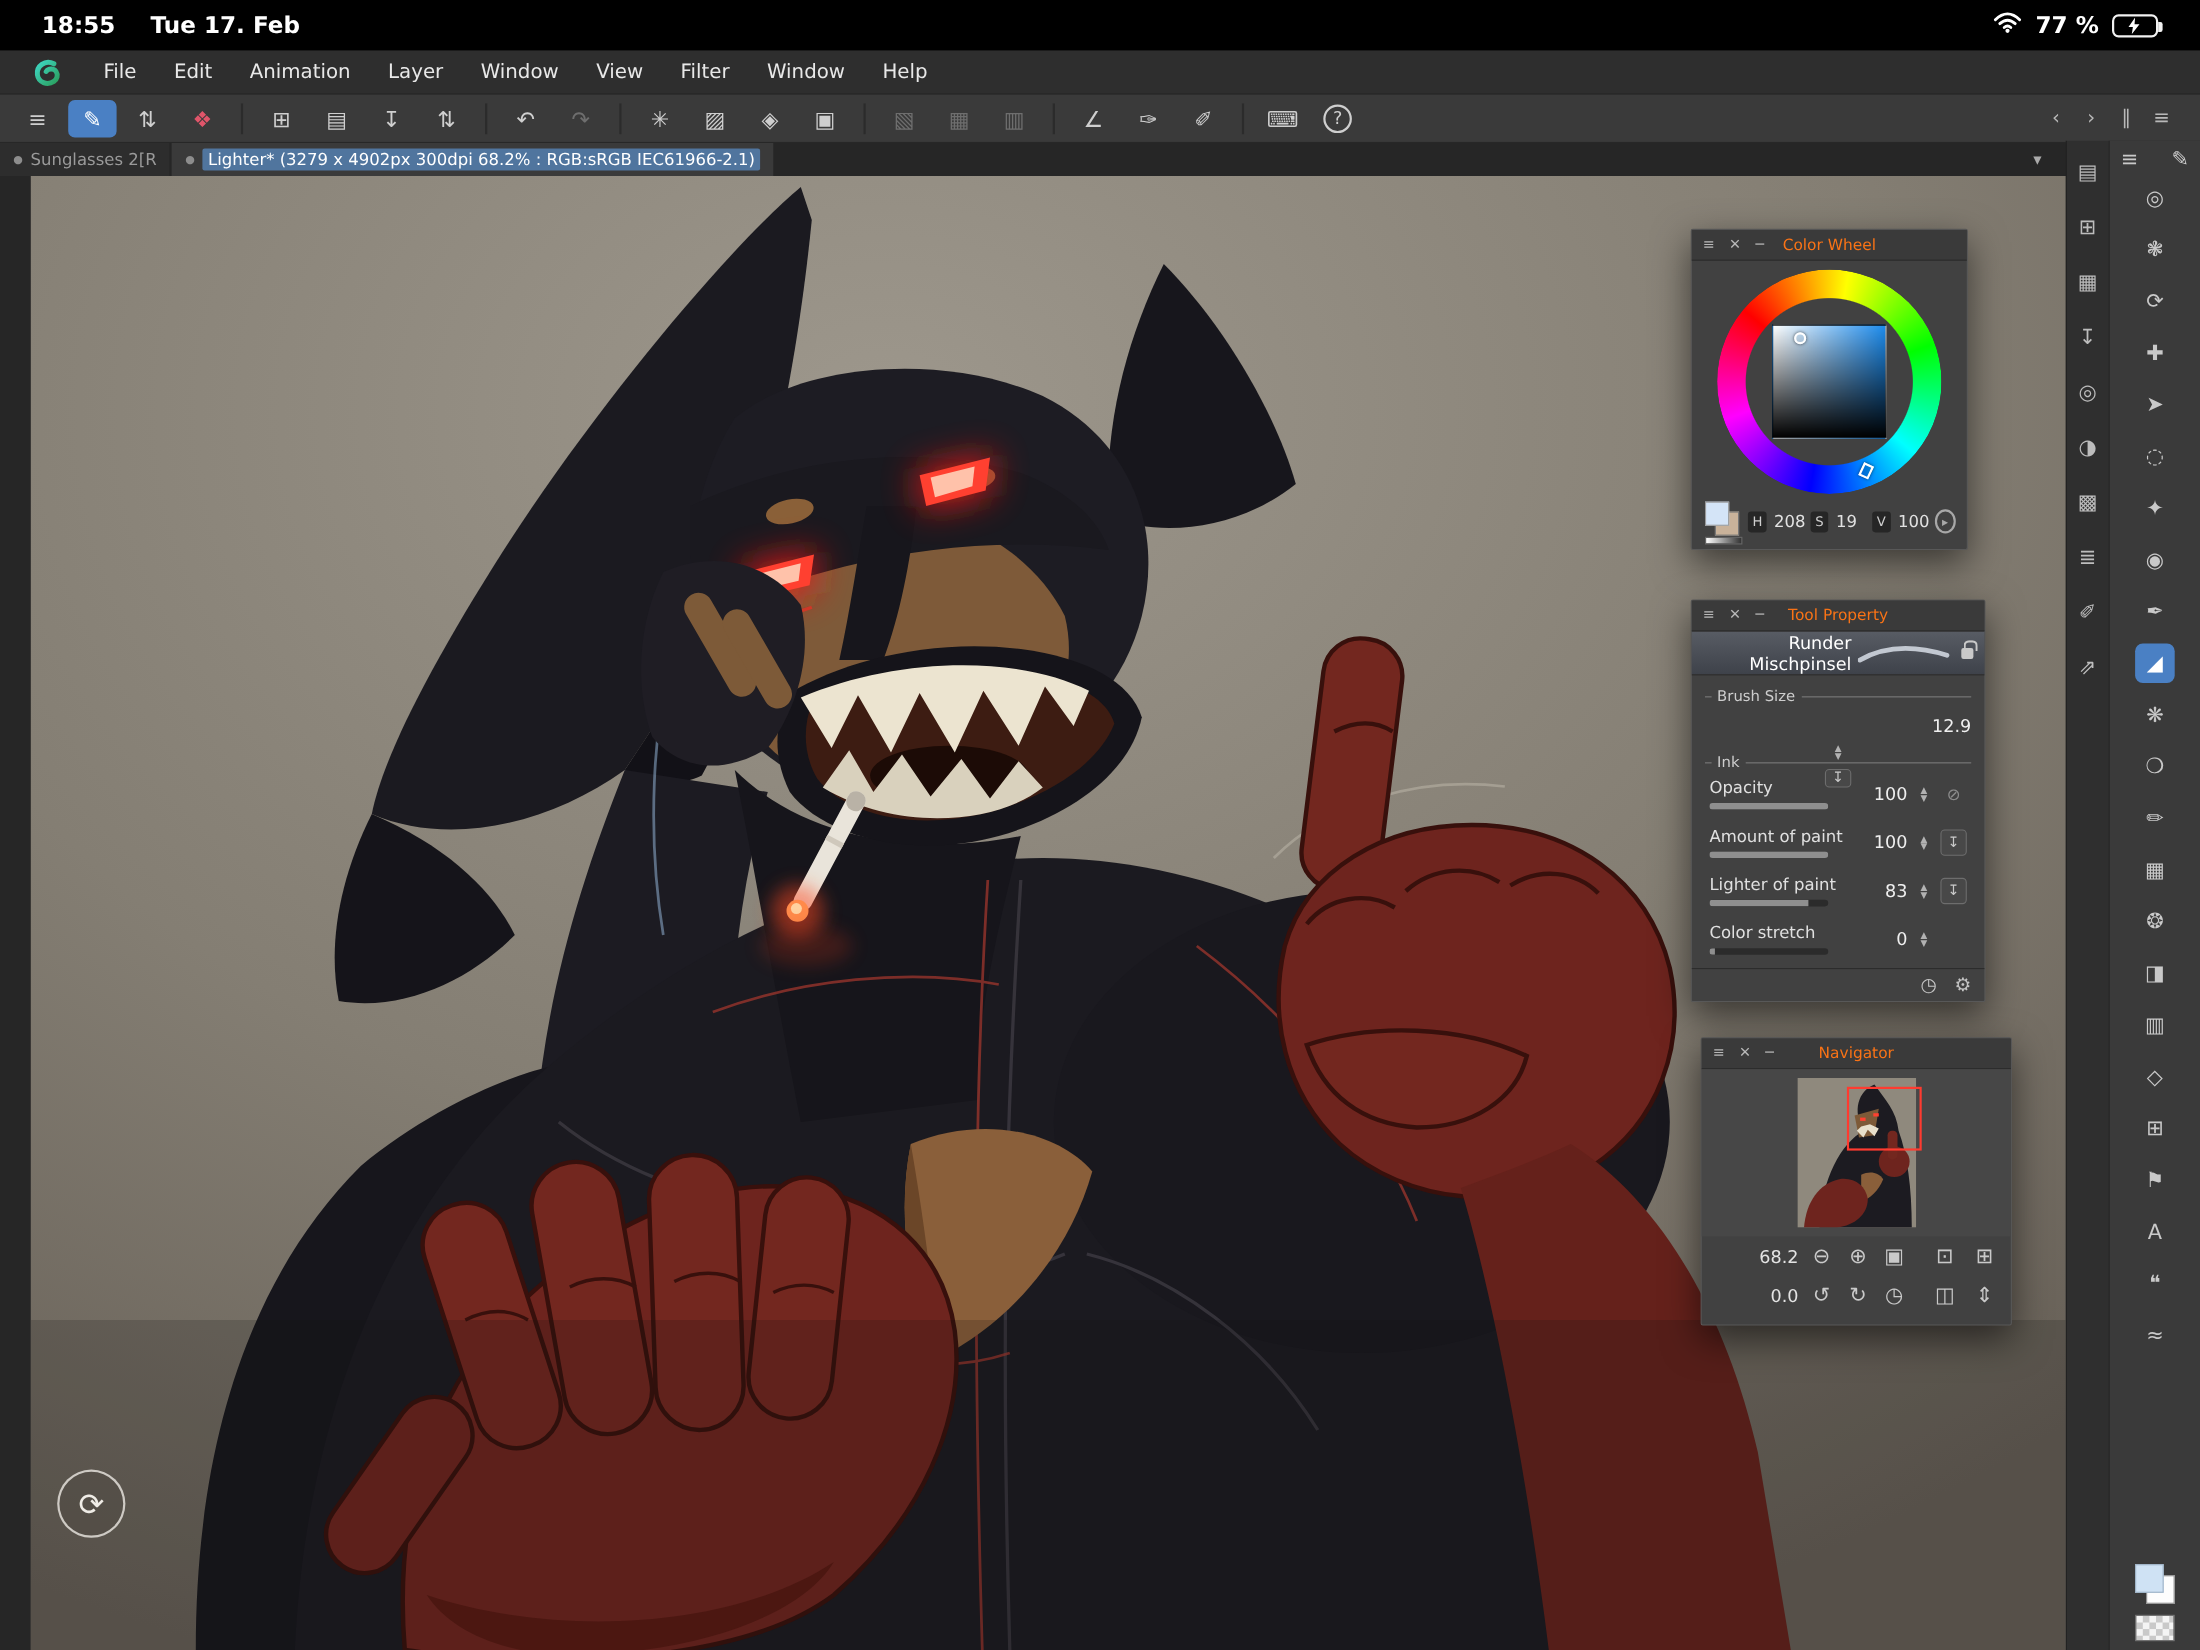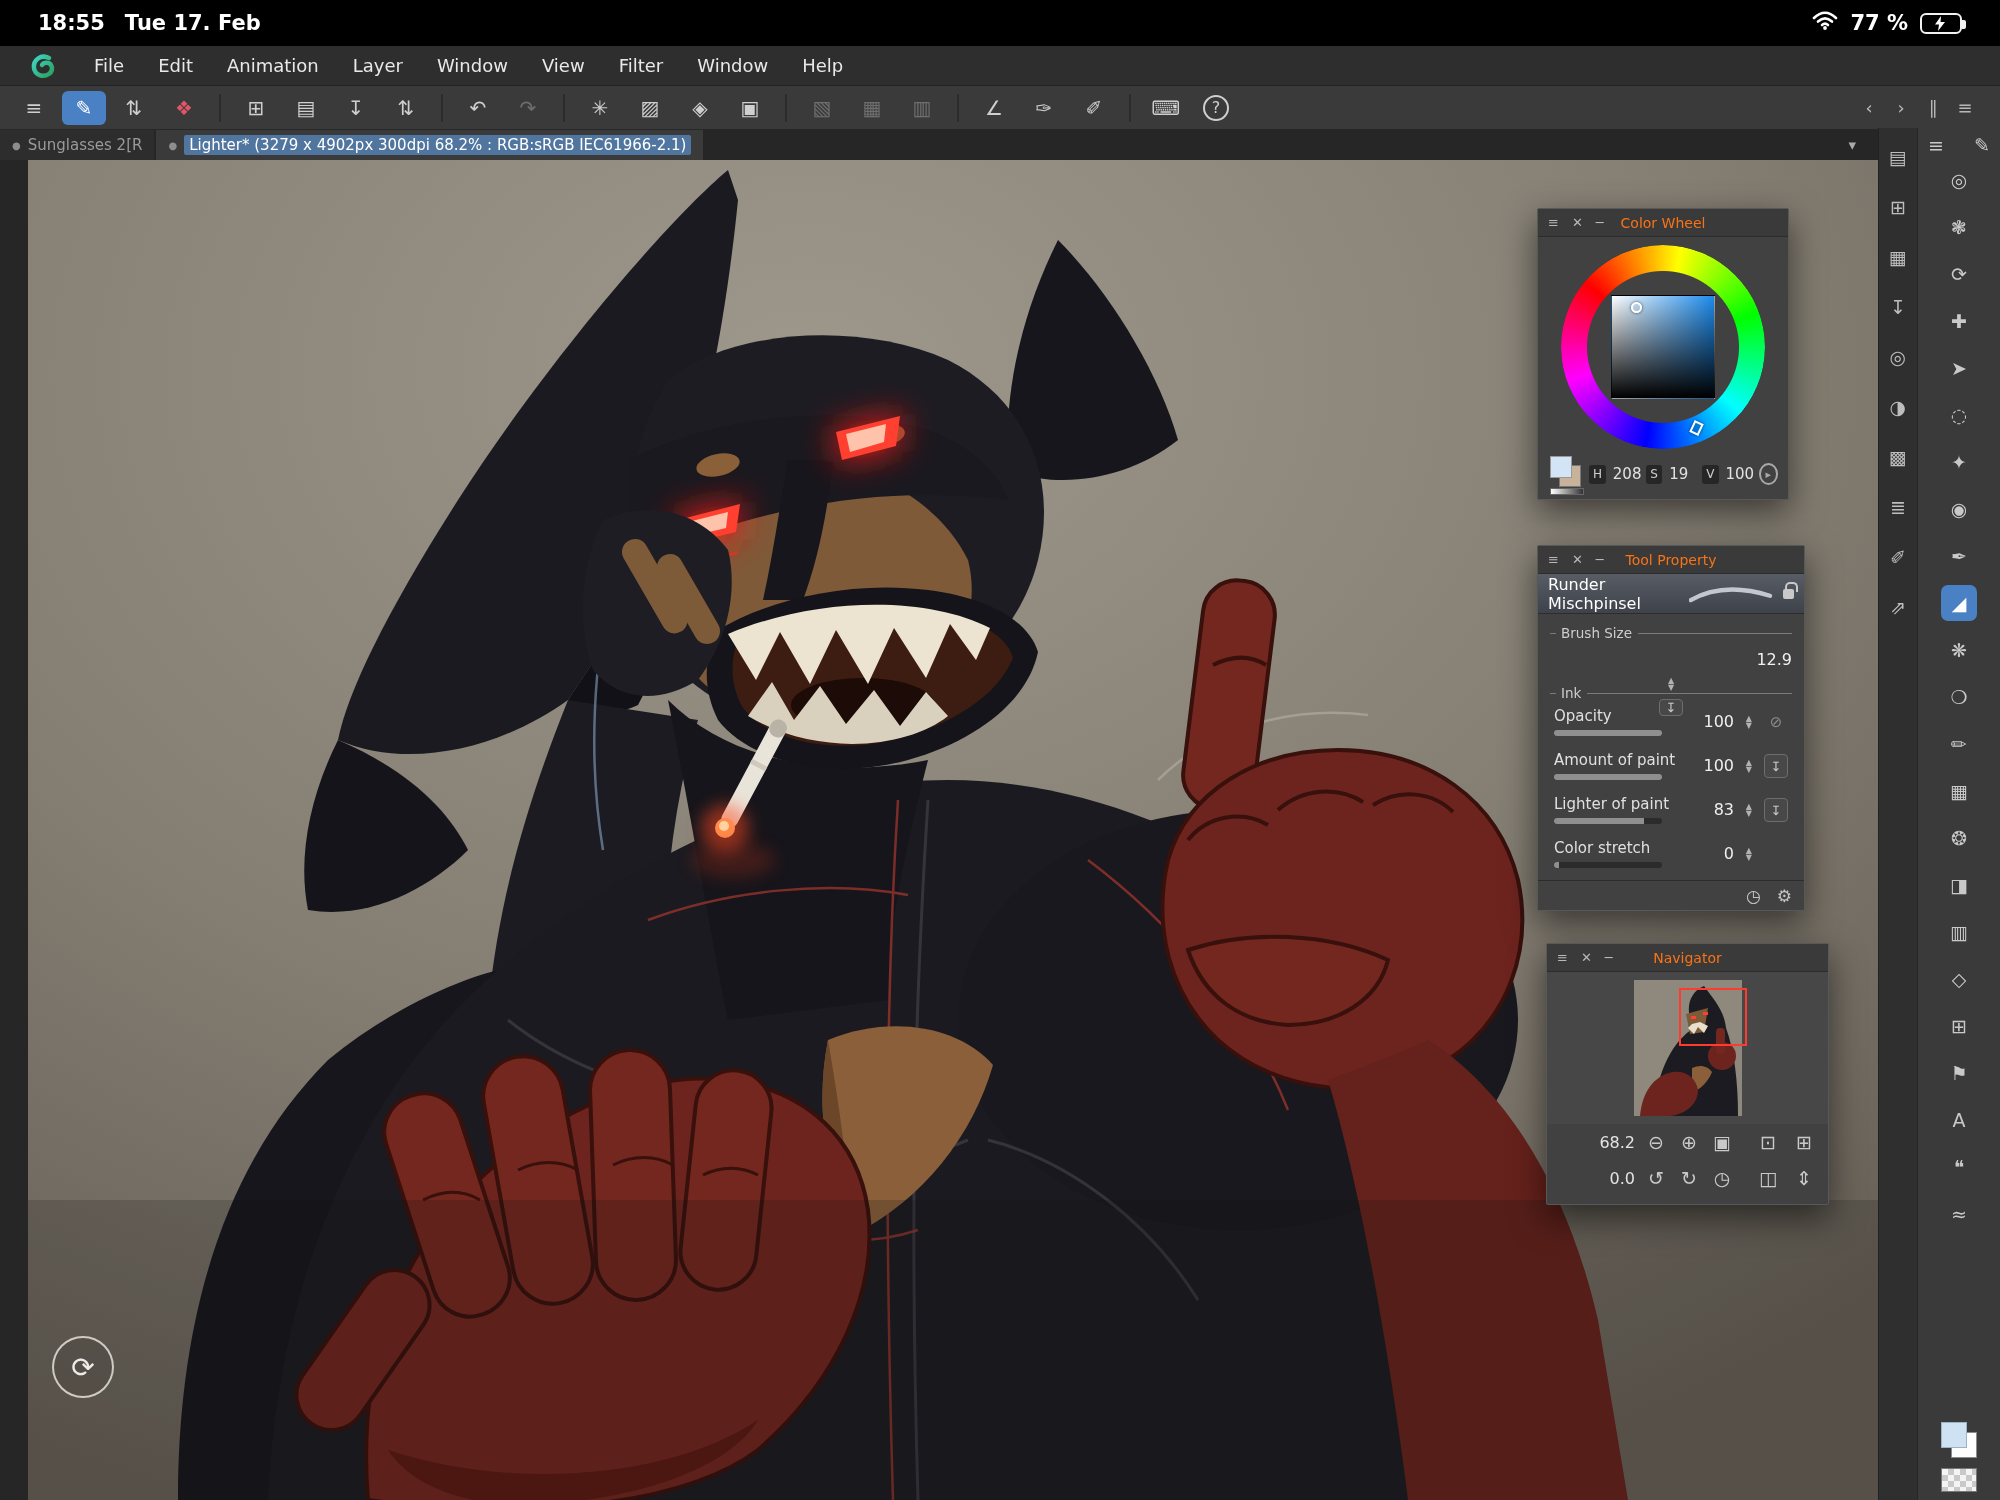--- a/index.html
+++ b/index.html
@@ -13,21 +13,21 @@
     -webkit-user-select: none;
   }
 
   
   .statusbar {
     position:absolute; top:0; left:0; right:0; height:46px;
     background:#000; color:#fff;
     display:flex; align-items:center; padding:0 38px;
     font-size:21px; font-weight:bold;
   }
-  .sb-date { margin-left:20px; font-weight:600; }
+  .sb-date { margin-left:32px; font-weight:600; }
   .sb-right { margin-left:auto; display:flex; align-items:center; gap:12px; }
   .batt { width:42px; height:21px; border:2px solid rgba(255,255,255,.95); border-radius:6px; position:relative; padding:2px; }
   .batt-fill { height:100%; width:77%; background:#32d74b; border-radius:2px; }
   .batt-cap { position:absolute; right:-6px; top:5px; width:4px; height:9px; background:rgba(255,255,255,.95); border-radius:0 2px 2px 0; }
   .batt-bolt { position:absolute; left:11px; top:1px; }
 
   
   .menubar {
     position:absolute; top:46px; left:0; right:0; height:40px;
     background:#2e2e2e; border-bottom:1px solid #232323;
@@ -147,21 +147,21 @@
   .cw-mini-grad { position:absolute; left:2px; bottom:-2px; width:34px; height:7px; background:linear-gradient(to right,#fff,#333); border:1px solid #666; }
   .hsv-badge { width:19px; height:19px; background:#262626; border-radius:3px; display:flex; align-items:center; justify-content:center; font-size:12px; color:#cfcfcf; }
   .hsv-val { min-width:26px; }
   .cw-play { margin-left:auto; width:22px; height:22px; border:2px solid #a8a8a8; border-radius:50%; display:flex; align-items:center; justify-content:center; font-size:11px; color:#a8a8a8; }
 
   
   #tool-property-panel { left:1537px; top:545px; width:268px; height:366px; display:flex; flex-direction:column; }
   .tp-name-row {
     height:40px; background:linear-gradient(#585c64,#3e424a);
     display:flex; align-items:center; padding:0 10px; gap:6px;
-    color:#fff; font-size:16px; border-bottom:1px solid #2c2c2c;
+    color:#fff; font-size:16px; border-bottom:1px solid #2c2c2c;text-align:right;
   }
   .tp-swoosh { margin-left:auto; }
   .lock { width:13px; height:10px; background:#c9c9c9; border-radius:2px; position:relative; margin-left:4px; }
   .lock::before { content:""; position:absolute; left:2px; top:-7px; width:9px; height:8px; border:2px solid #c9c9c9; border-bottom:none; border-radius:5px 5px 0 0; }
   .tp-content { flex:1; overflow:hidden; padding:2px 12px 0; }
   .grp { display:flex; align-items:center; color:#cdcdcd; font-size:13.5px; margin-top:8px; height:18px; }
   .grp::before { content:""; width:6px; border-top:1px solid #7a7a7a; margin-right:5px; }
   .grp::after { content:""; flex:1; border-top:1px solid #7a7a7a; margin-left:6px; }
   .bs-row { display:flex; align-items:center; height:34px; gap:8px;flex-direction:column; }
   .slider-track { width:118px; height:10px; background:#2b2b2b; border-radius:5px; overflow:hidden; }

